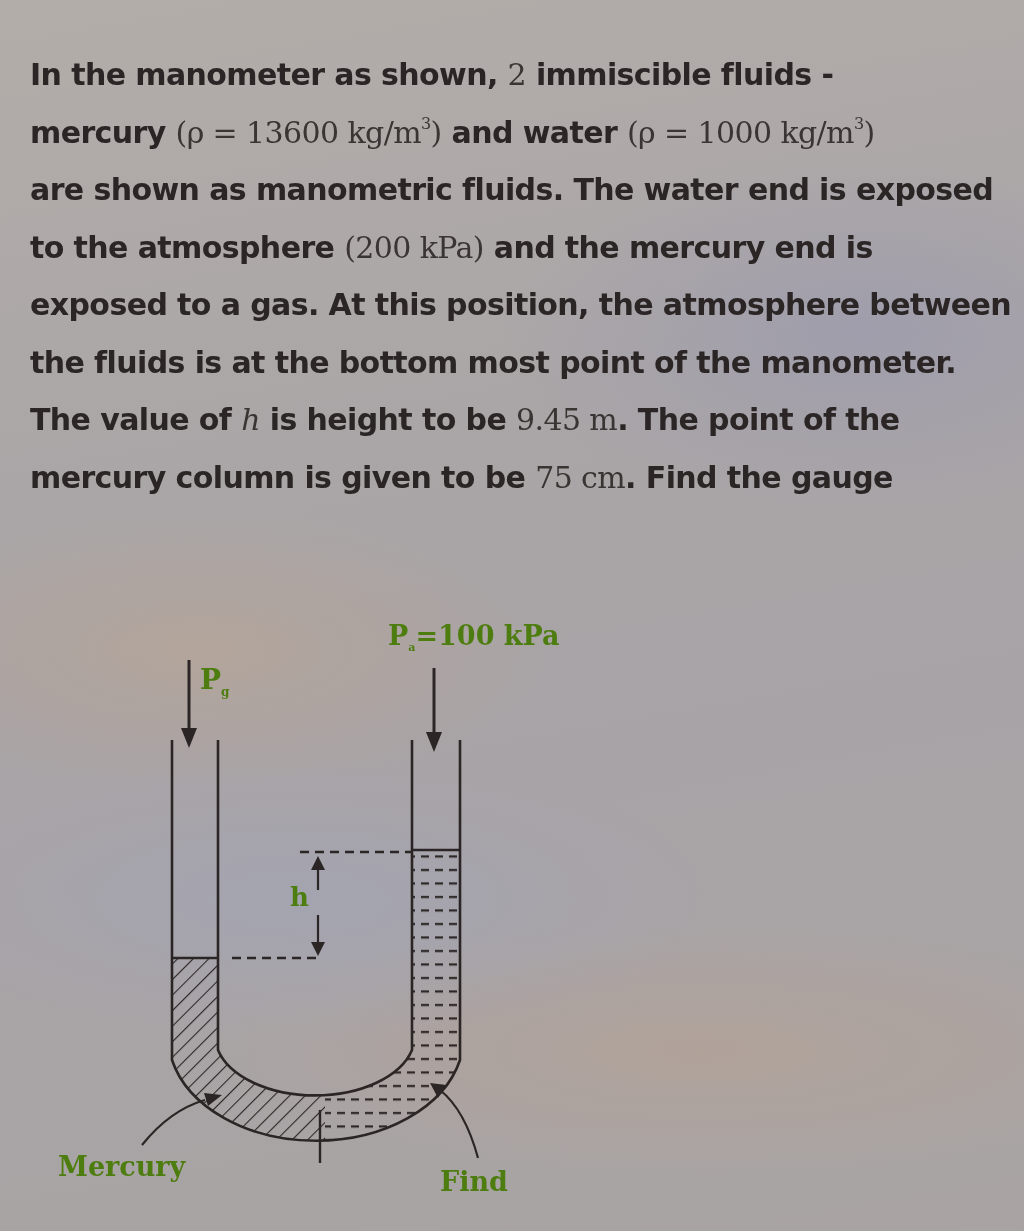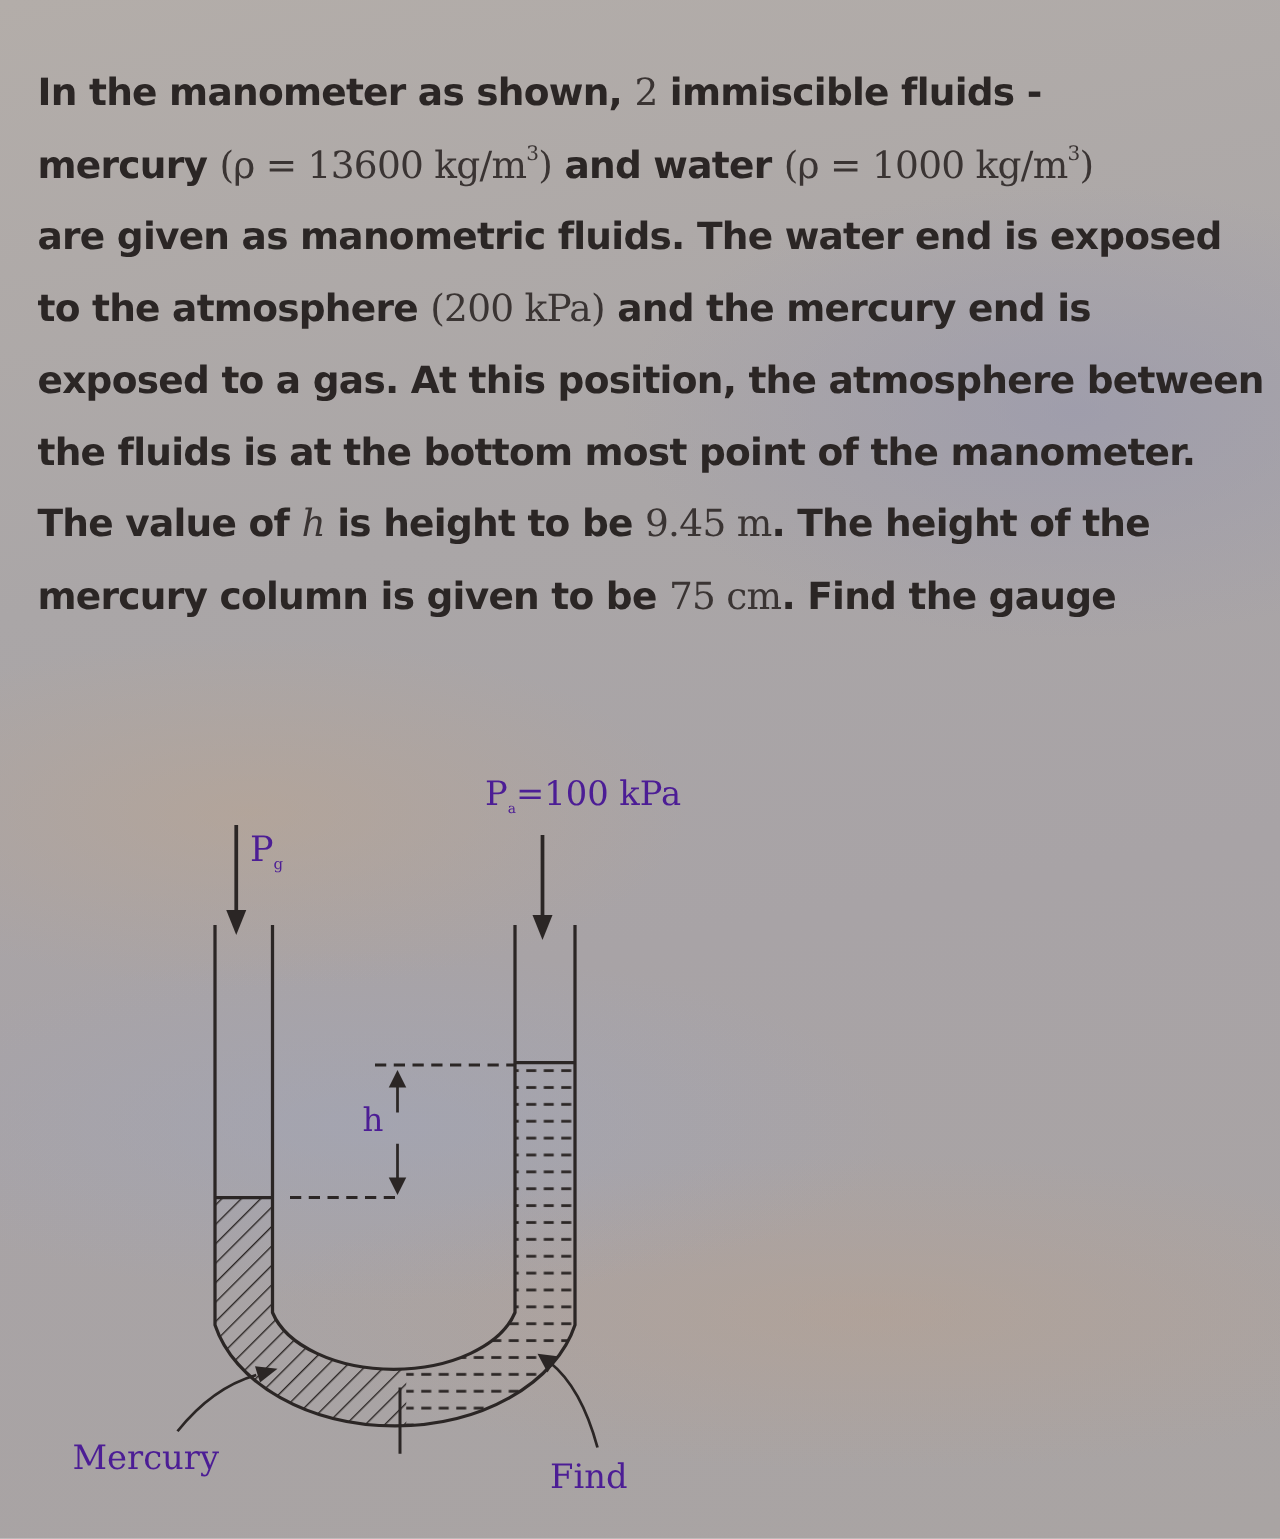--- a/index.html
+++ b/index.html
@@ -18,41 +18,41 @@
     position: absolute; left: 30px; top: 46px; width: 975px;
     font-size: 30px; line-height: 57.5px; font-weight: bold;
     letter-spacing: -0.6px;
   }
   .problem .line { white-space: nowrap; height: 57.5px; }
   .math { font-family: "DejaVu Serif", serif; font-weight: normal; color: #3a3433; }
   .math i { font-style: italic; }
   sup { font-size: 16px; vertical-align: 14px; line-height: 0; }
   .diagram { position: absolute; left: 0; top: 600px; width: 620px; height: 620px; }
   .lbl {
-    position: absolute; font-family: "DejaVu Serif", serif; color: #4c1d95;
+    position: absolute; font-family: "DejaVu Serif", serif; color: #4d7c0f; font-weight: bold;
   }
 </style>
 </head>
 <body>
 
 <div class="problem">
   <div class="line">
     <span>In the manometer as shown, </span><span class="math">2</span><span> immiscible fluids -</span>
   </div>
   <div class="line">
     <span>mercury </span><span class="math"><span>(ρ = 13600 kg/m</span><sup>3</sup><span>)</span></span><span> and water </span><span class="math"><span>(ρ = 1000 kg/m</span><sup>3</sup><span>)</span></span>
   </div>
-  <div class="line">are given as manometric fluids. The water end is exposed</div>
+  <div class="line">are shown as manometric fluids. The water end is exposed</div>
   <div class="line">
     <span>to the atmosphere </span><span class="math">(200 kPa)</span><span> and the mercury end is</span>
   </div>
   <div class="line">exposed to a gas. At this position, the atmosphere between</div>
   <div class="line">the fluids is at the bottom most point of the manometer.</div>
   <div class="line">
-    <span>The value of </span><span class="math"><i>h</i></span><span> is height to be </span><span class="math">9.45 m</span><span>. The height of the</span>
+    <span>The value of </span><span class="math"><i>h</i></span><span> is height to be </span><span class="math">9.45 m</span><span>. The point of the</span>
   </div>
   <div class="line">
     <span>mercury column is given to be </span><span class="math">75 cm</span><span>. Find the gauge</span>
   </div>
 </div>
 
 <div class="diagram">
   <svg width="620" height="620" viewBox="0 600 620 620" xmlns="http://www.w3.org/2000/svg">
     <defs>
       <pattern id="hatch" patternUnits="userSpaceOnUse" width="11" height="11" patternTransform="rotate(45)">

